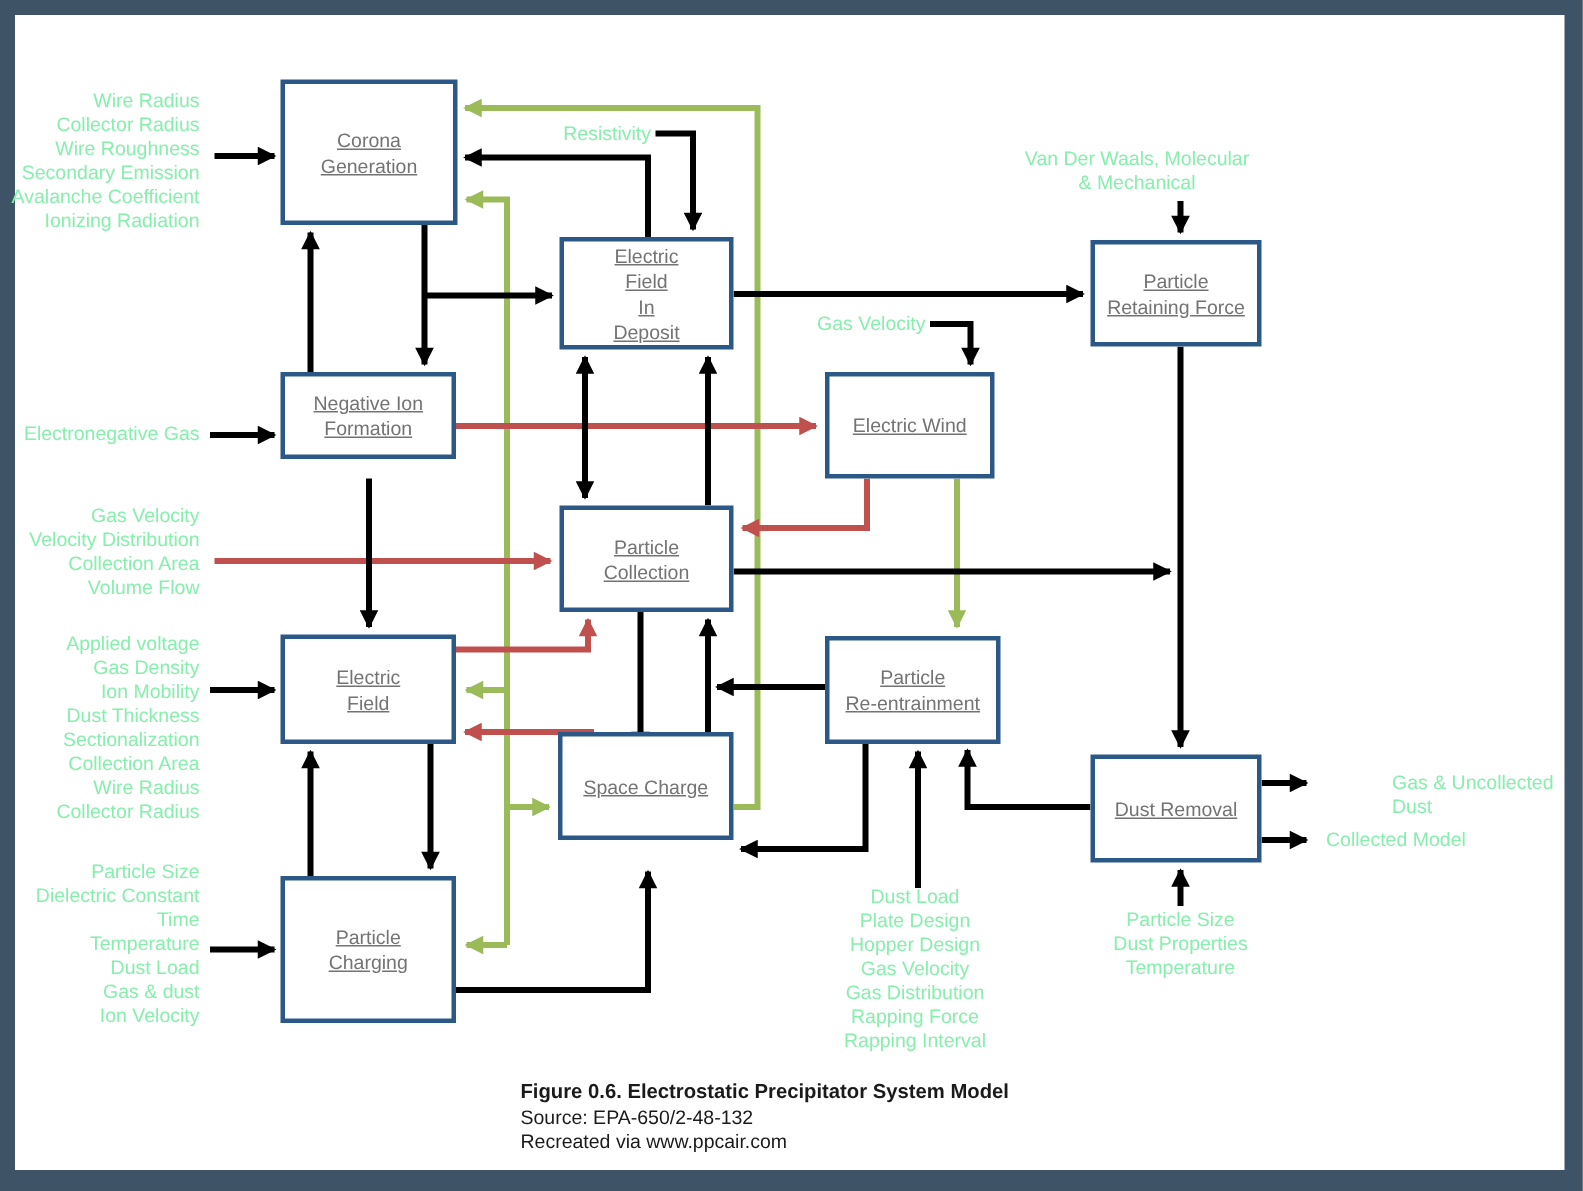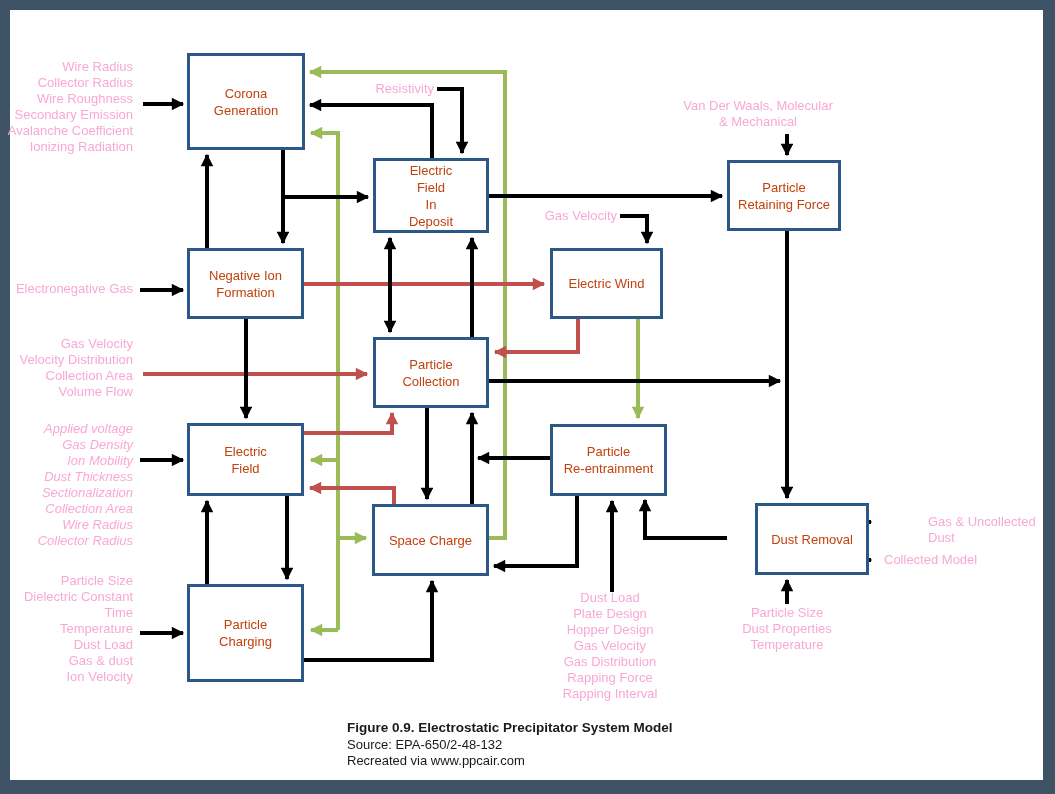--- a/index.html
+++ b/index.html
@@ -6,27 +6,28 @@
   body{font-family:"Liberation Sans","DejaVu Sans",sans-serif;background:#3f5366;}
   #stage{position:relative;width:1055px;height:794px;background:#3f5366;overflow:hidden;}
   #paper{position:absolute;left:10px;top:10px;width:1033px;height:770px;background:#ffffff;}
   #wires{position:absolute;left:0;top:0;width:1055px;height:794px;}
   .box{
     position:absolute;
     border:3px solid #2b5886;
     background:#ffffff;
     display:flex;align-items:center;justify-content:center;
     text-align:center;
-    font-size:13px;line-height:17px;color:#c2410c;
+    font-size:13px;line-height:17px;color:#737373;
     white-space:pre-line;
     box-sizing:border-box;
+    text-decoration:underline;
   }
   .dlabel{
     position:absolute;
-    font-size:13px;line-height:16px;color:#f9a8d4;
+    font-size:13px;line-height:16px;color:#86efac;
     white-space:pre-line;
   }
   #caption{position:absolute;left:347px;top:720px;font-size:13px;line-height:16.5px;color:#1a1a1a;}
   #caption .cap-title{font-weight:bold;font-size:13.5px;}
 </style>
 </head>
 <body>
 
 <div id="stage">
   <div id="paper"></div>
@@ -92,47 +93,47 @@
 
   <div id="nodes">
       <div class="box" style="left: 187px; top: 53px; width: 118px; height: 97px; border-color: rgb(43, 88, 134);">Corona
 Generation</div>
       <div class="box" style="left: 373px; top: 158px; width: 116px; height: 75px; border-color: rgb(43, 88, 134);">Electric
 Field
 In
 Deposit</div>
       <div class="box" style="left: 727px; top: 160px; width: 114px; height: 71px; border-color: rgb(43, 88, 134);">Particle
 Retaining Force</div>
-      <div class="box" style="left: 187px; top: 248px; width: 117px; height: 71px; border-color: rgb(43, 88, 134);">Negative Ion
+      <div class="box" style="left: 187px; top: 248px; width: 117px; height: 58px; border-color: rgb(43, 88, 134);">Negative Ion
 Formation</div>
       <div class="box" style="left: 550px; top: 248px; width: 113px; height: 71px; border-color: rgb(43, 88, 134);">Electric Wind</div>
       <div class="box" style="left: 373px; top: 337px; width: 116px; height: 71px; border-color: rgb(43, 88, 134);">Particle
 Collection</div>
       <div class="box" style="left: 187px; top: 423px; width: 117px; height: 73px; border-color: rgb(43, 88, 134);">Electric
 Field</div>
       <div class="box" style="left: 550px; top: 424px; width: 117px; height: 72px; border-color: rgb(43, 88, 134);">Particle
 Re-entrainment</div>
-      <div class="box" style="left: 372px; top: 504px; width: 117px; height: 72px; border-color: rgb(43, 88, 134);">Space Charge</div>
-      <div class="box" style="left: 727px; top: 503px; width: 114px; height: 72px; border-color: rgb(43, 88, 134); margin-left: 28px;">Dust Removal</div>
+      <div class="box" style="left: 372px; top: 488px; width: 117px; height: 72px; border-color: rgb(43, 88, 134);">Space Charge</div>
+      <div class="box" style="left: 727px; top: 503px; width: 114px; height: 72px; border-color: rgb(43, 88, 134);">Dust Removal</div>
       <div class="box" style="left: 187px; top: 584px; width: 117px; height: 98px; border-color: rgb(43, 88, 134);">Particle
 Charging</div>
     </div>
   <div id="texts">
       <div class="dlabel" style="top: 59px; right: 922px; text-align: right;">Wire Radius
 Collector Radius
 Wire Roughness
 Secondary Emission
 Avalanche Coefficient
 Ionizing Radiation</div>
       <div class="dlabel" style="top: 281px; right: 922px; ">Electronegative Gas</div>
       <div class="dlabel" style="top: 336px; right: 922px; text-align: right;">Gas Velocity
 Velocity Distribution
 Collection Area
 Volume Flow</div>
-      <div class="dlabel" style="top: 421px; right: 922px; text-align: right; font-style: italic;">Applied voltage
+      <div class="dlabel" style="top: 421px; right: 922px; text-align: right;">Applied voltage
 Gas Density
 Ion Mobility
 Dust Thickness
 Sectionalization
 Collection Area
 Wire Radius
 Collector Radius</div>
       <div class="dlabel" style="top: 573px; right: 922px; text-align: right;">Particle Size
 Dielectric Constant
 Time
@@ -152,17 +153,17 @@
 Rapping Force
 Rapping Interval</div>
       <div class="dlabel" style="top: 605px; left: 637px; width: 300px; text-align: center;">Particle Size
 Dust Properties
 Temperature</div>
       <div class="dlabel" style="top: 514px; left: 884px; margin-left: 44px;">Gas &amp; Uncollected Dust</div>
       <div class="dlabel" style="top: 552px; left: 884px;">Collected Model</div>
     </div>
 
   <div id="caption">
-    <div class="cap-title">Figure 0.9. Electrostatic Precipitator System Model</div>
+    <div class="cap-title">Figure 0.6. Electrostatic Precipitator System Model</div>
     <div class="cap-source">Source:  EPA-650/2-48-132</div>
     <div class="cap-recreated">Recreated via www.ppcair.com</div>
   </div>
 </div>
 
 </body></html>

